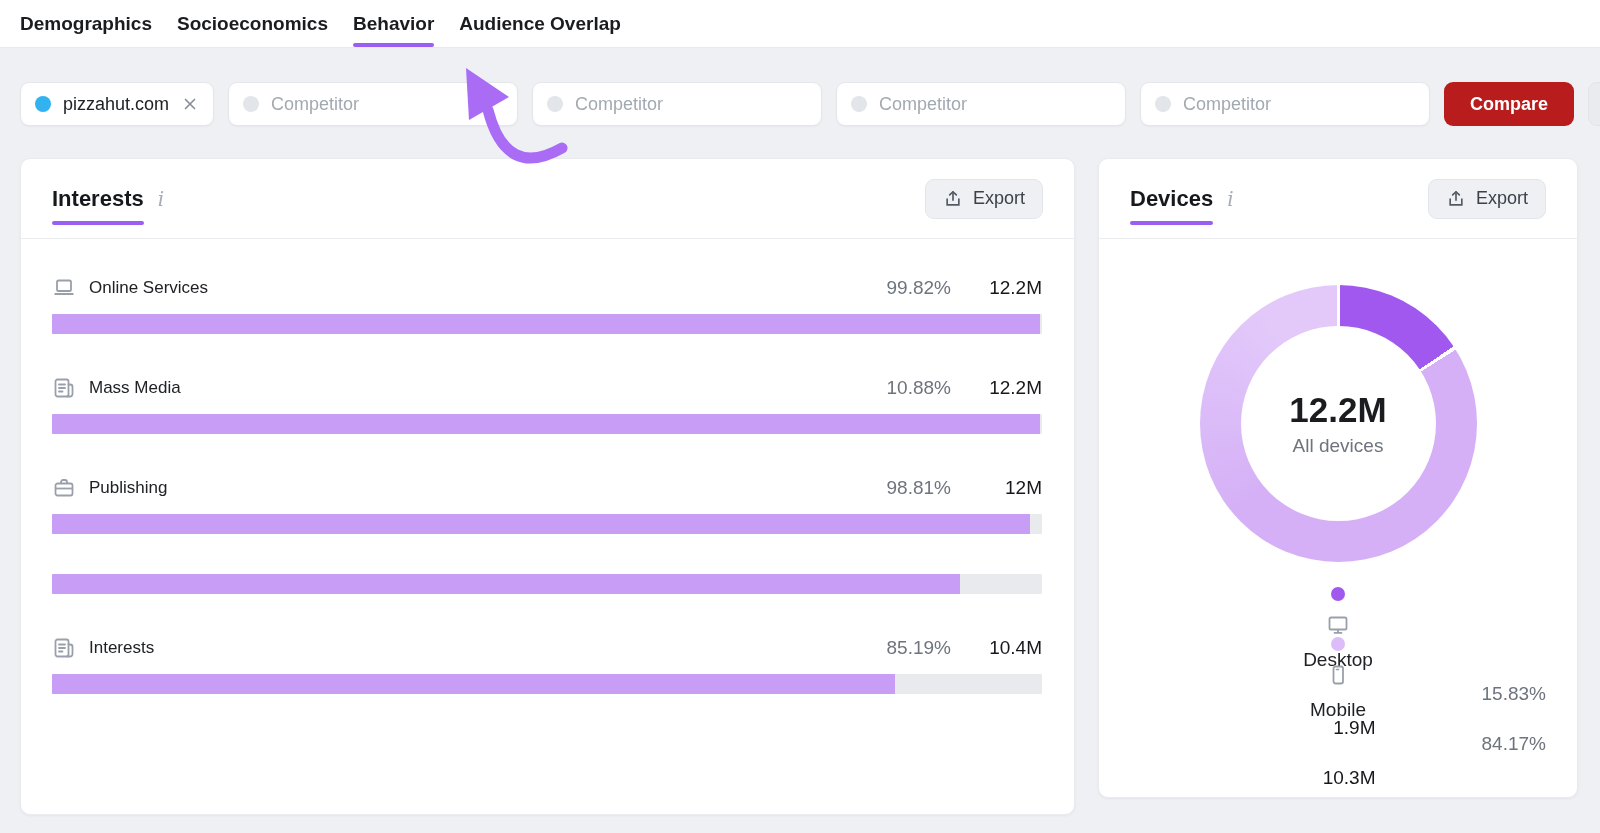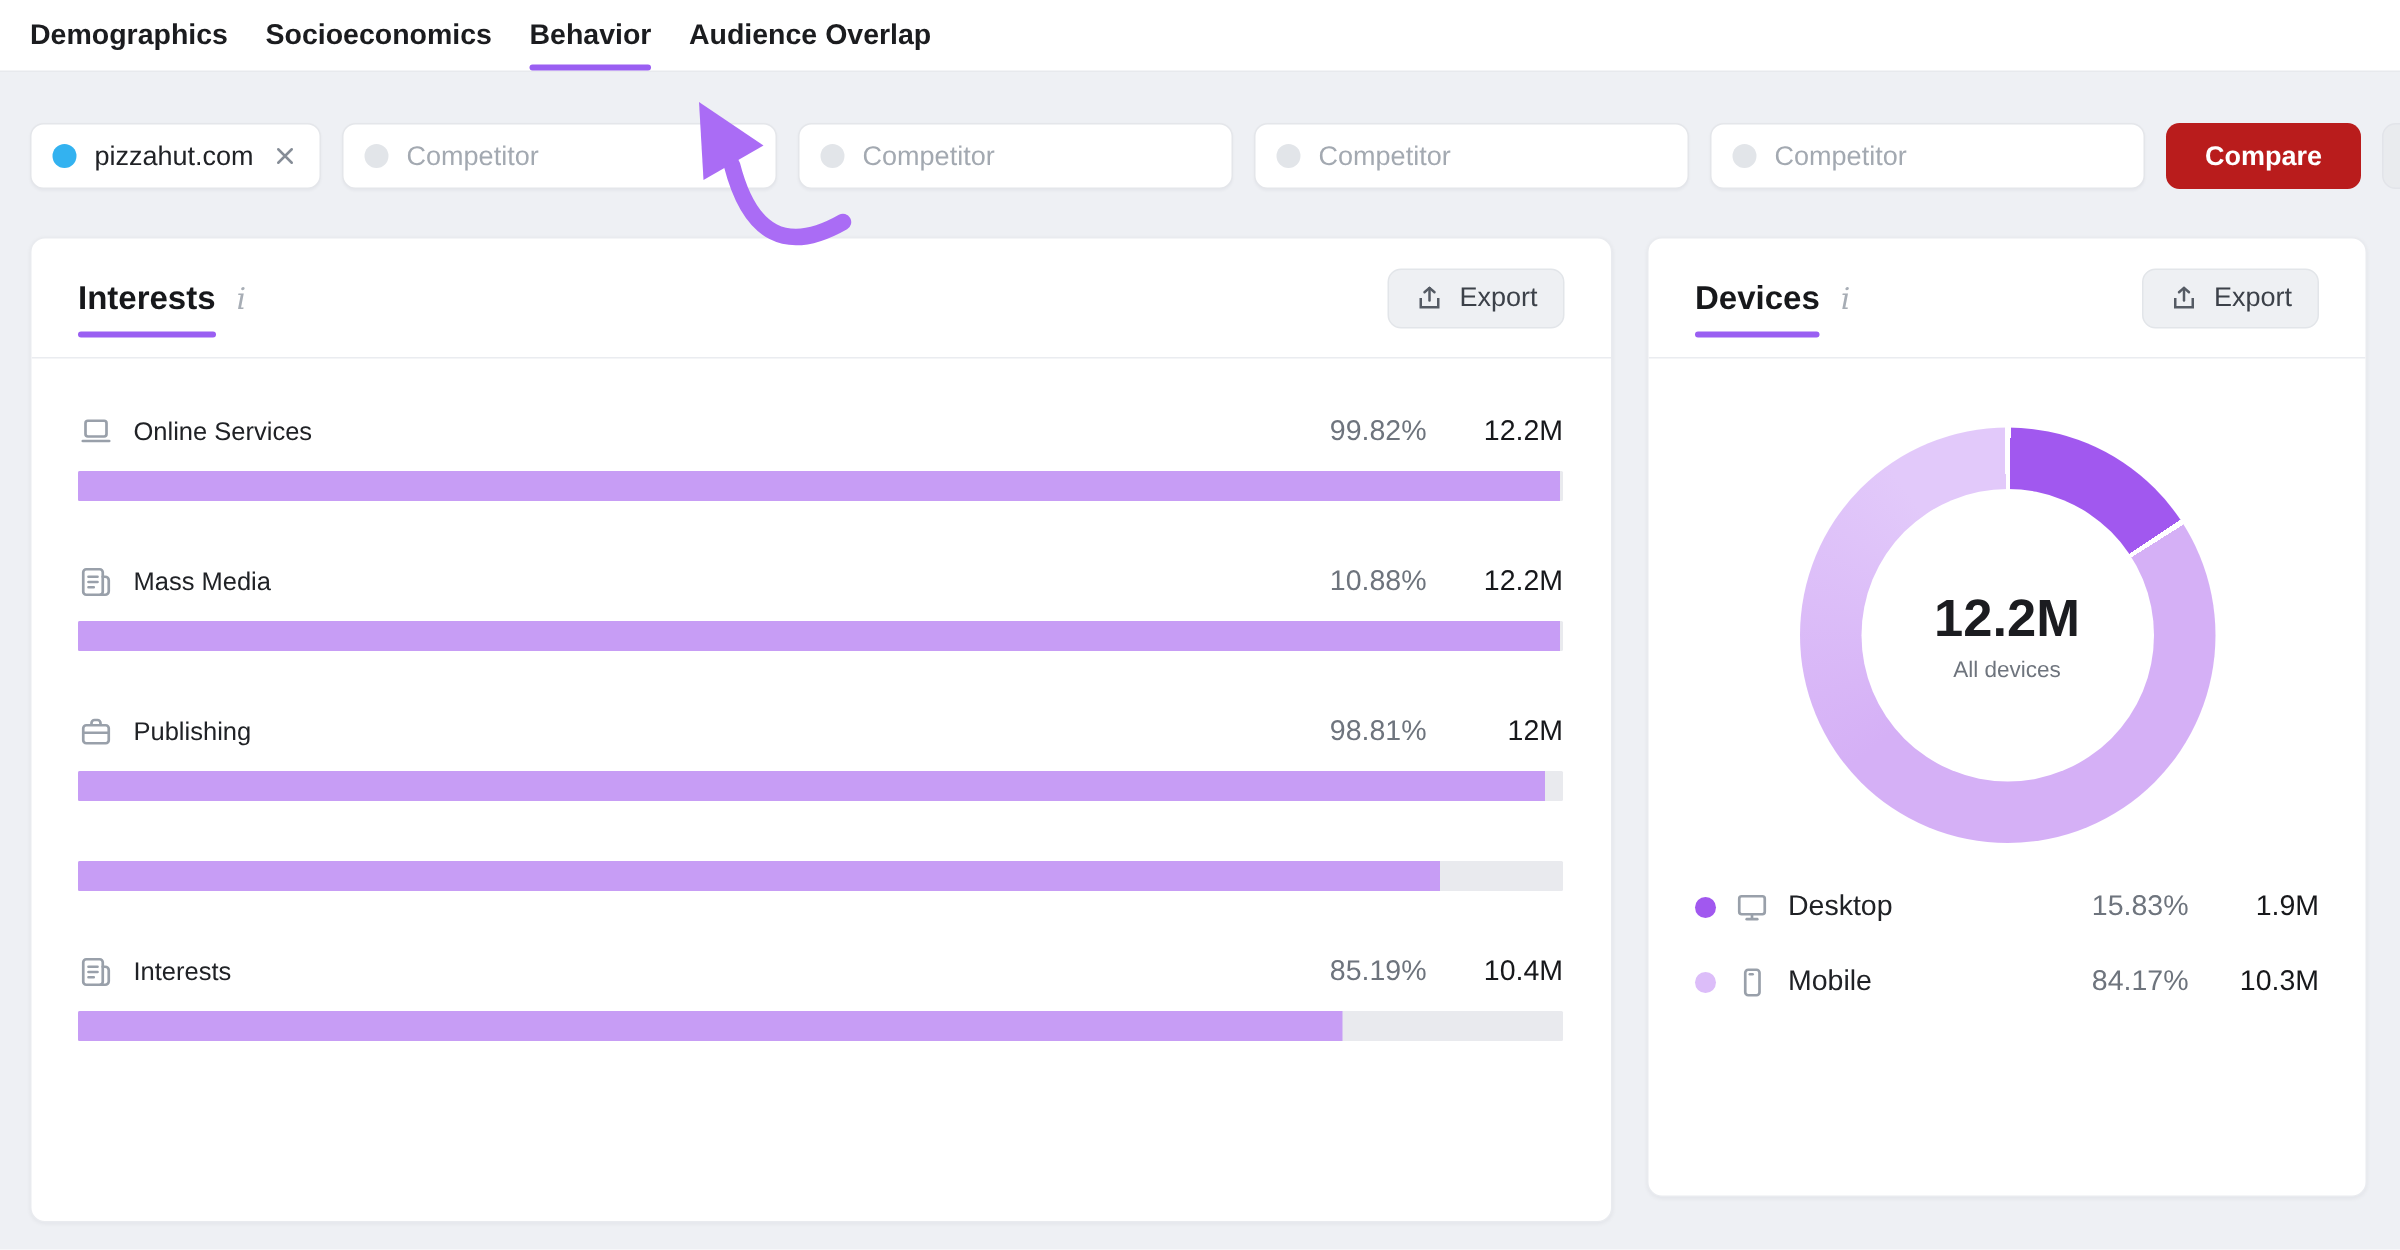--- a/index.html
+++ b/index.html
@@ -93,24 +93,24 @@
   .irow-fill { height: 100%; background: #c79df5; }
 
   
   .donut { width: 277px; height: 277px; border-radius: 50%; margin: 46px auto 0; position: relative; }
   .donut-hole { position: absolute; inset: 41px; background: #ffffff; border-radius: 50%; }
   .donut-center {
     position: absolute; inset: 0; display: flex; flex-direction: column;
     align-items: center; justify-content: center; gap: 5px; z-index: 1;
   }
   .donut-value { font-size: 35px; font-weight: 700; color: #1b1c20; }
-  .donut-label { font-size: 15px; color: #6e747d; }
+  .donut-label { font-size: 19px; color: #6e747d; }
 
   .legend { padding: 25px 31px 0 31px; }
-  .legend-row { display: flex; align-items: center; gap: 12px; height: 36px; margin-bottom: 14px; }
+  .legend-row { display: flex; align-items: center; gap: 12px; height: 36px; margin-bottom: 14px; flex-direction: column; }
   .legend-dot { width: 14px; height: 14px; border-radius: 50%; flex: 0 0 auto; }
   .legend-label { font-size: 19px; color: #202226; }
   .legend-percent { margin-left: auto; width: 100px; text-align: right; font-size: 19px; color: #6e747d; }
   .legend-value { width: 75px; text-align: right; font-size: 19px; color: #17181b; }
 
   
   .annotation { position: absolute; left: 420px; top: 56px; pointer-events: none; z-index: 5; }
 </style>
 </head>
 <body>

